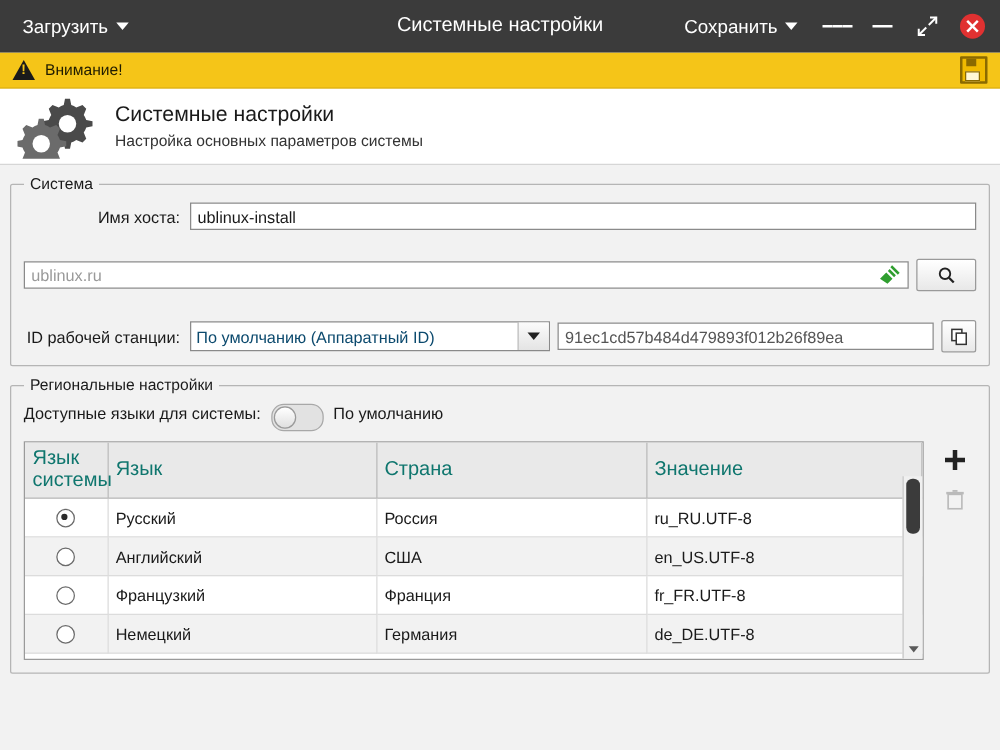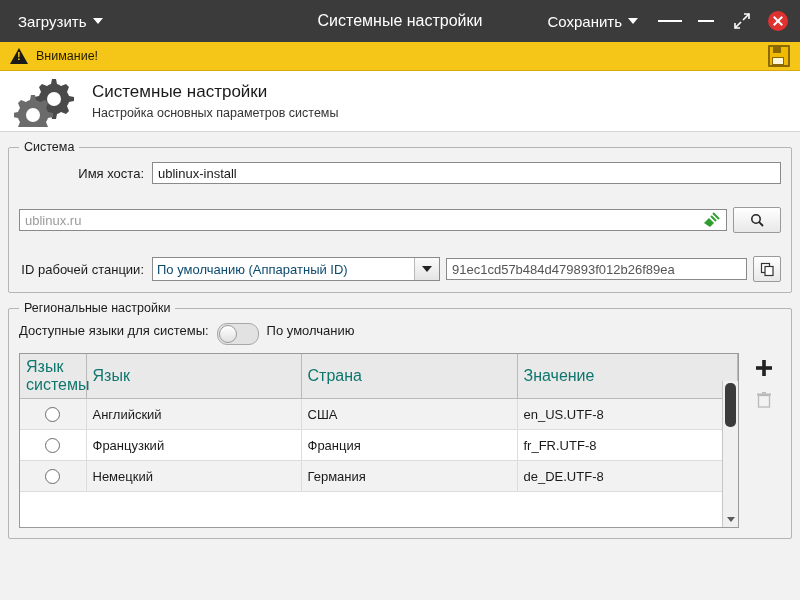--- a/index.html
+++ b/index.html
@@ -575,20 +575,26 @@
             </colgroup>
             <thead>
               <tr>
                 <th class="radio-col">Язык системы</th>
                 <th>Язык</th>
                 <th>Страна</th>
                 <th>Значение</th>
               </tr>
             </thead>
             <tbody>
+              <tr>
+                <td class="radio-cell"><span class="radio checked"></span></td>
+                <td>Русский</td>
+                <td>Россия</td>
+                <td>ru_RU.UTF-8</td>
+              </tr>
               <tr class="alt">
                 <td class="radio-cell"><span class="radio"></span></td>
                 <td>Английский</td>
                 <td>США</td>
                 <td>en_US.UTF-8</td>
               </tr>
               <tr>
                 <td class="radio-cell"><span class="radio"></span></td>
                 <td>Французкий</td>
                 <td>Франция</td>

